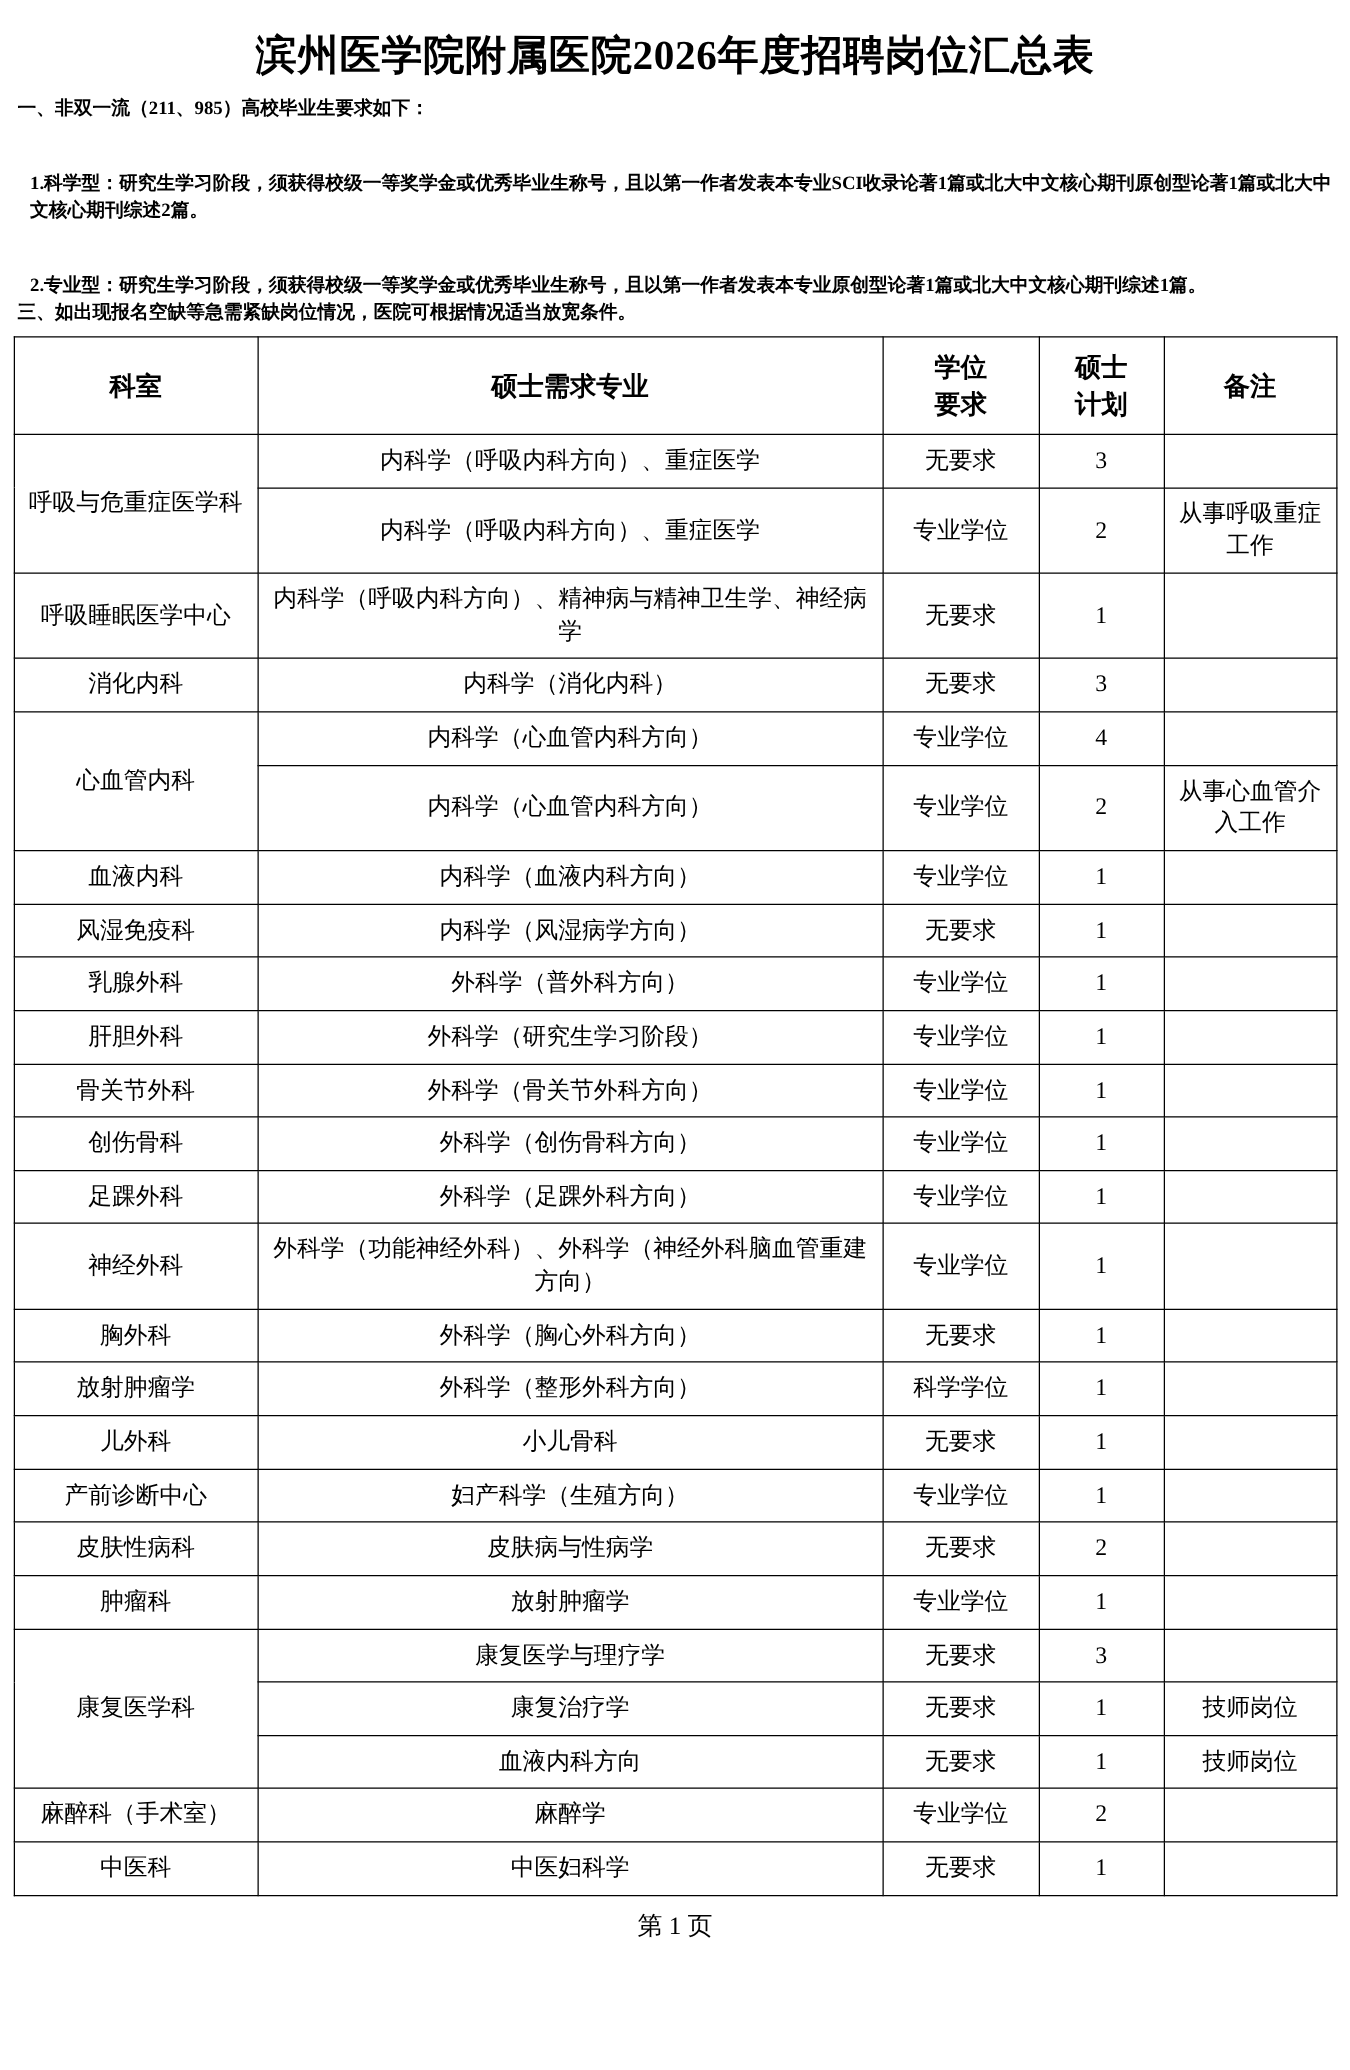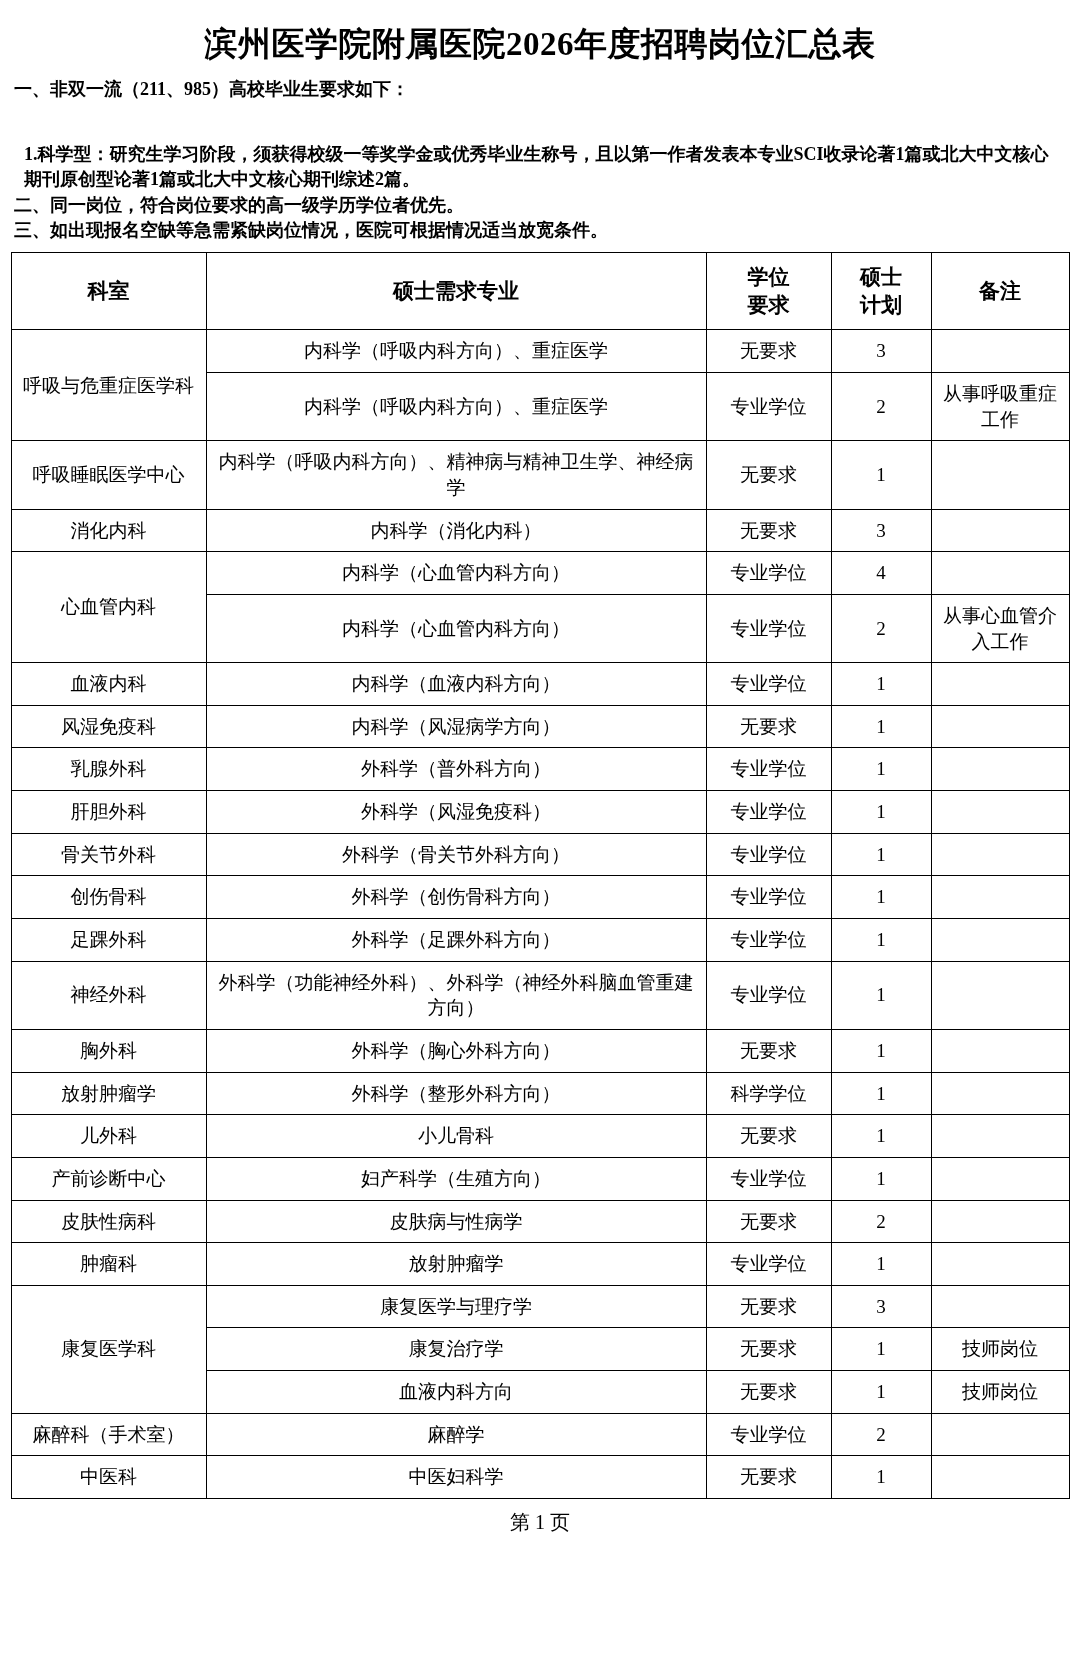--- a/index.html
+++ b/index.html
@@ -22,21 +22,21 @@
   }
   .doc-title {
     text-align: center;
     font-size: 33px;
     font-weight: bold;
     letter-spacing: 0.5px;
     margin: 8px 0 10px 0;
     font-family: "Liberation Serif", "DejaVu Serif", serif;
   }
   .notes {
-    font-size: 18px;
+    font-size: 15px;
     line-height: 1.42;
     font-weight: bold;
     margin: 0 4px 8px 4px;
     font-family: "Liberation Serif", "DejaVu Serif", serif;
   }
   .note-line {
     text-indent: 0;
     white-space: normal;
   }
   .note-indent {
@@ -84,21 +84,21 @@
 </head>
 <body>
 
 <div class="page">
 
   <div class="doc-title">滨州医学院附属医院2026年度招聘岗位汇总表</div>
 
   <div class="notes">
     <div class="note-line">一、非双一流（211、985）高校毕业生要求如下：</div>
     <div class="note-line note-indent">1.科学型：研究生学习阶段，须获得校级一等奖学金或优秀毕业生称号，且以第一作者发表本专业SCI收录论著1篇或北大中文核心期刊原创型论著1篇或北大中文核心期刊综述2篇。</div>
-    <div class="note-line">二、同一岗位，符合岗位要求的高一级学历学位者优先。</div>
+    <div class="note-line note-indent">2.专业型：研究生学习阶段，须获得校级一等奖学金或优秀毕业生称号，且以第一作者发表本专业原创型论著1篇或北大中文核心期刊综述1篇。</div>
     <div class="note-line">三、如出现报名空缺等急需紧缺岗位情况，医院可根据情况适当放宽条件。</div>
   </div>
 
   <table class="jobs">
     <colgroup>
       <col class="c-dept">
       <col class="c-major">
       <col class="c-degree">
       <col class="c-plan">
       <col class="c-remark">
@@ -175,21 +175,21 @@
         </tr>
         <tr>
           <td>乳腺外科</td>
           <td>外科学（普外科方向）</td>
           <td>专业学位</td>
           <td>1</td>
           <td class="remark"></td>
         </tr>
         <tr>
           <td>肝胆外科</td>
-          <td>外科学（风湿免疫科）</td>
+          <td>外科学（研究生学习阶段）</td>
           <td>专业学位</td>
           <td>1</td>
           <td class="remark"></td>
         </tr>
         <tr>
           <td>骨关节外科</td>
           <td>外科学（骨关节外科方向）</td>
           <td>专业学位</td>
           <td>1</td>
           <td class="remark"></td>

